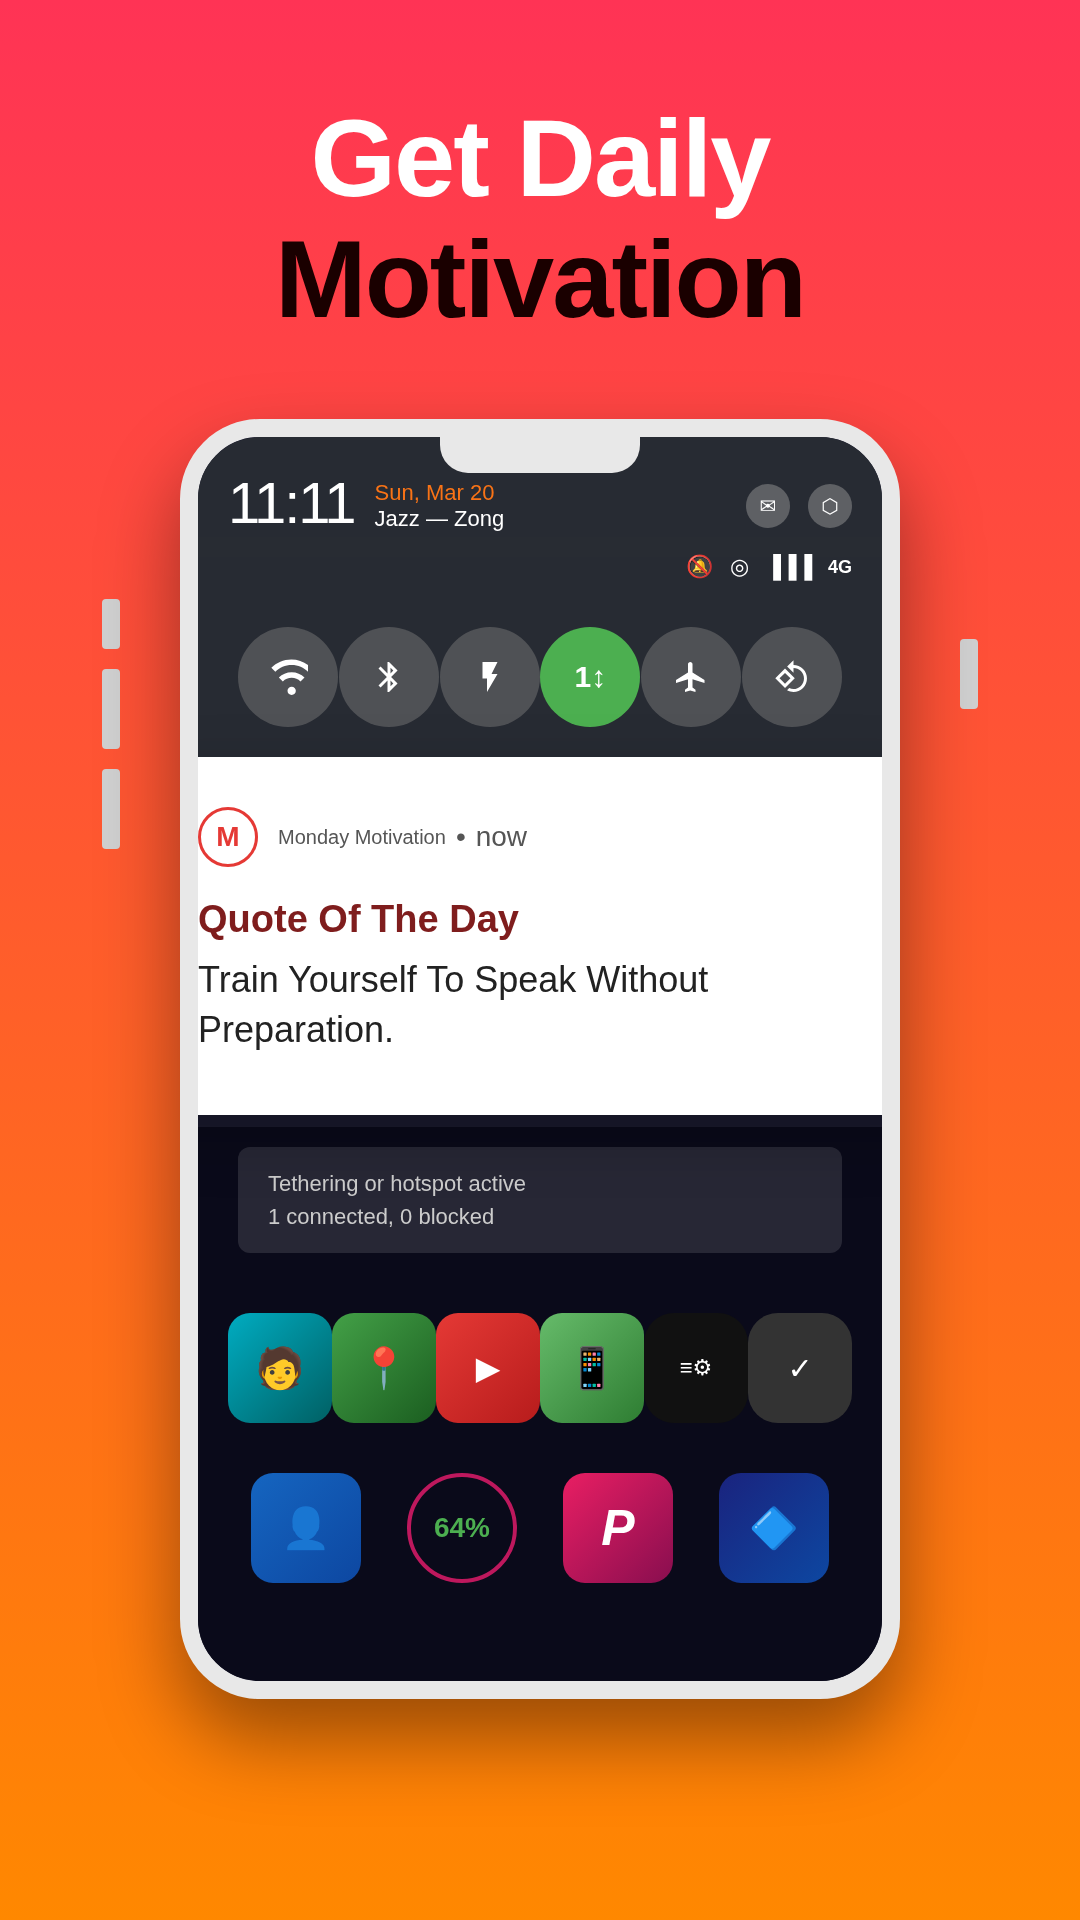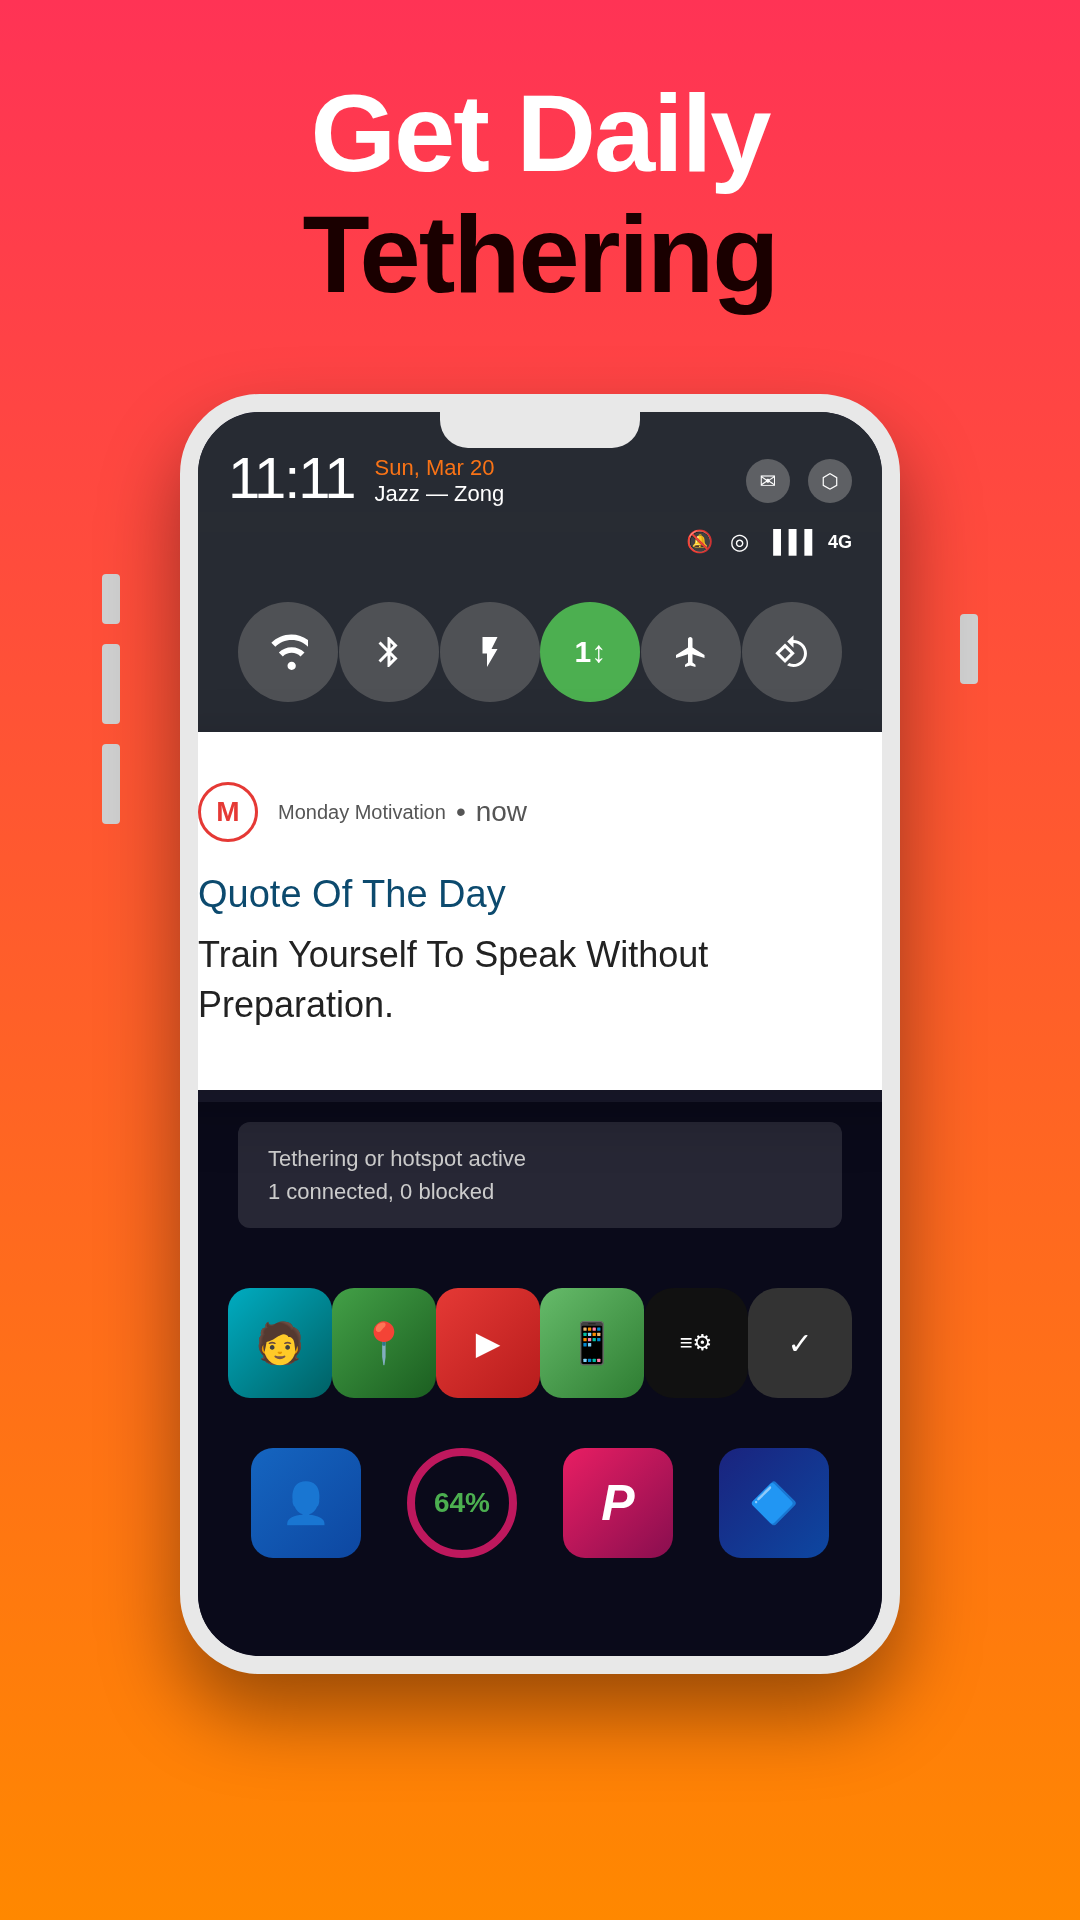--- a/index.html
+++ b/index.html
@@ -14,20 +14,21 @@
       flex-direction: column;
       align-items: center;
     }
 
     
     .hero-section {
       width: 100%;
       text-align: center;
       padding-top: 72px;
       padding-bottom: 60px;
+      margin-top: 25px;
     }
 
     .hero-get-daily {
       font-size: 110px;
       font-weight: 800;
       color: #ffffff;
       line-height: 1.1;
       letter-spacing: -2px;
     }
 
@@ -228,22 +229,22 @@
       font-size: 28px;
     }
 
     .notif-time {
       font-size: 28px;
       color: #555;
     }
 
     .notif-title {
       font-size: 38px;
-      font-weight: 400;
-      color: #0c4a6e;
+      font-weight: 700;
+      color: #7f1d1d;
       margin-bottom: 12px;
       line-height: 1.2;
       margin-top: 20px;
     }
 
     .notif-body {
       font-size: 36px;
       color: #222;
       line-height: 1.4;
     }
@@ -300,21 +301,21 @@
     
     .home-icons-row2 {
       display: flex;
       justify-content: space-around;
       padding: 30px 30px;
     }
 
     .app-icon.blue { background: linear-gradient(135deg, #1565c0, #0d47a1); }
     .app-icon.green-ring {
       background: transparent;
-      border: 8px solid #be185d;
+      border: 4px solid #be185d;
       border-radius: 50%;
       width: 110px;
       height: 110px;
       display: flex;
       align-items: center;
       justify-content: center;
       font-size: 28px;
       color: #4CAF50;
       font-weight: bold;
     }
@@ -373,21 +374,21 @@
       height: 80px;
       background: #d0d0d0;
       border-radius: 4px;
     }
   </style>
 </head>
 <body>
 
 <div class="hero-section">
   <div class="hero-get-daily">Get Daily</div>
-  <div class="hero-motivation">Tethering</div>
+  <div class="hero-motivation">Motivation</div>
 </div>
 
 <div class="phone-wrapper">
 
   <div class="phone-side-btn-right"></div>
   <div class="phone-side-btn-left-1"></div>
   <div class="phone-side-btn-left-2"></div>
   <div class="phone-side-btn-left-3"></div>
 
   <div class="phone-frame">

